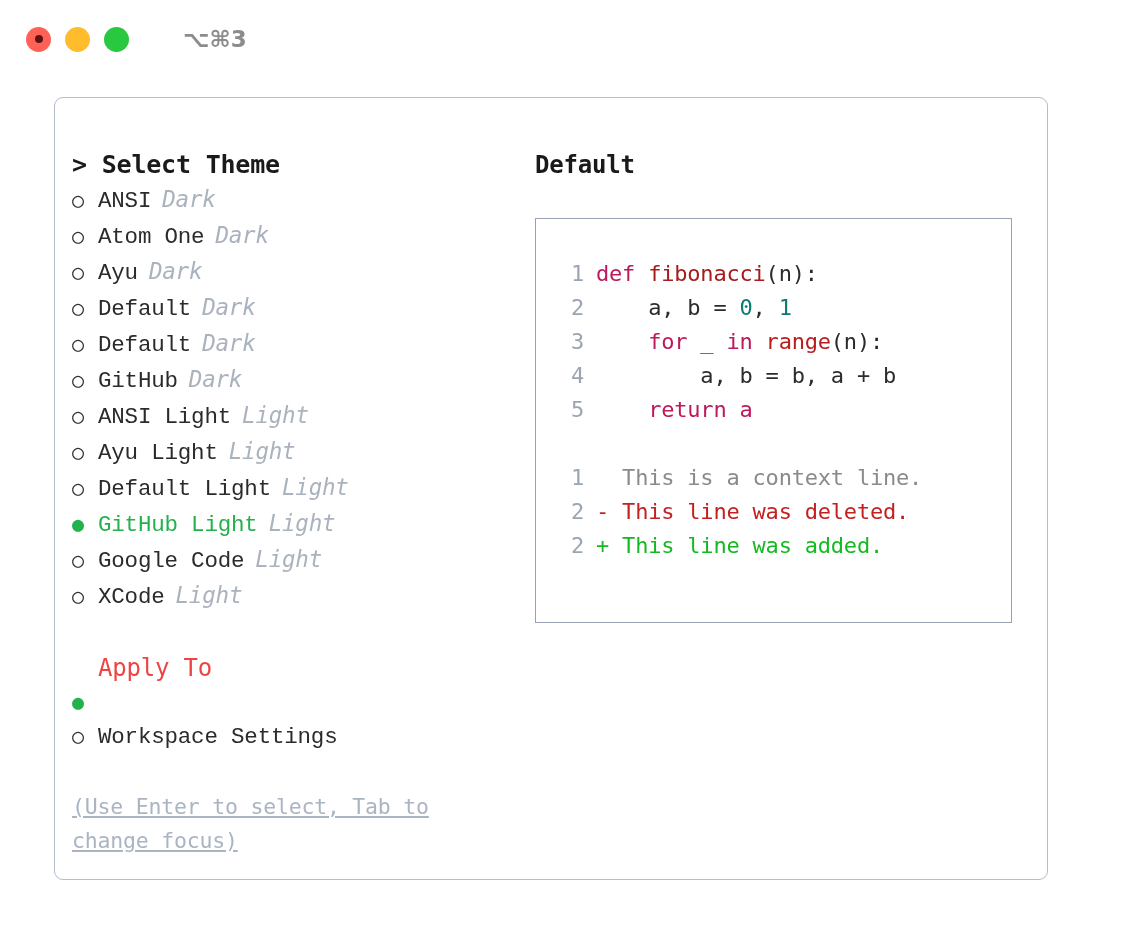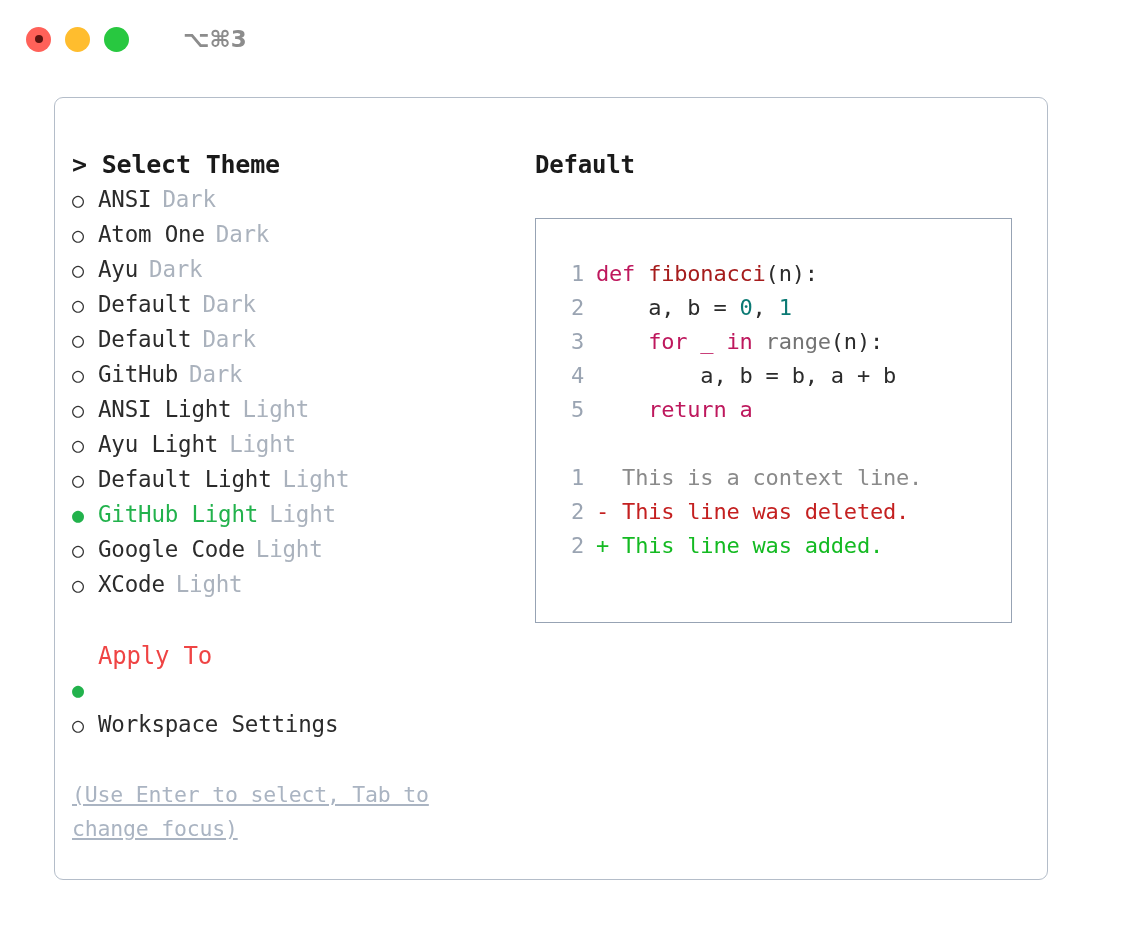--- a/index.html
+++ b/index.html
@@ -124,25 +124,27 @@
   .marker {
     display: inline-block;
     width: 26px;
     flex: 0 0 26px;
     color: #333333;
     font-size: 20px;
   }
   .marker.on { color: #22b24c; }
   .name {
     color: #2b2b2b;
+    font-family: Liberation Mono, monospace;
   }
   .row.selected .name { color: #22b24c; }
   .tag {
     color: #aab2bd;
     margin-left: 11px;
+    font-style: italic;
   }
 
   .apply-title {
     font-size: 24px;
     color: #ef4444;
     line-height: 34px;
     white-space: pre;
     padding-left: 26px;
     margin-top: 37px;
     letter-spacing: -0.2px;
@@ -187,21 +189,21 @@
     width: 30px;
     flex: 0 0 30px;
     color: #9aa4b2;
     text-align: right;
     margin-right: 12px;
   }
   .code-spacer { height: 34px; }
 
   .tok-kw   { color: #be185d; }
   .tok-fn   { color: #a61c1c; }
-  .tok-call { color: #737373; }
+  .tok-call { color: #b91c1c; }
   .tok-num  { color: #0b7a74; }
   .tok-plain{ color: #2b2b2b; }
 
   .diff-ctx { color: #8a8a8a; text-align: right; }
   .diff-del { color: #c42020; }
   .diff-add { color: #14ba22; }
 </style>
 </head>
 <body>
 

